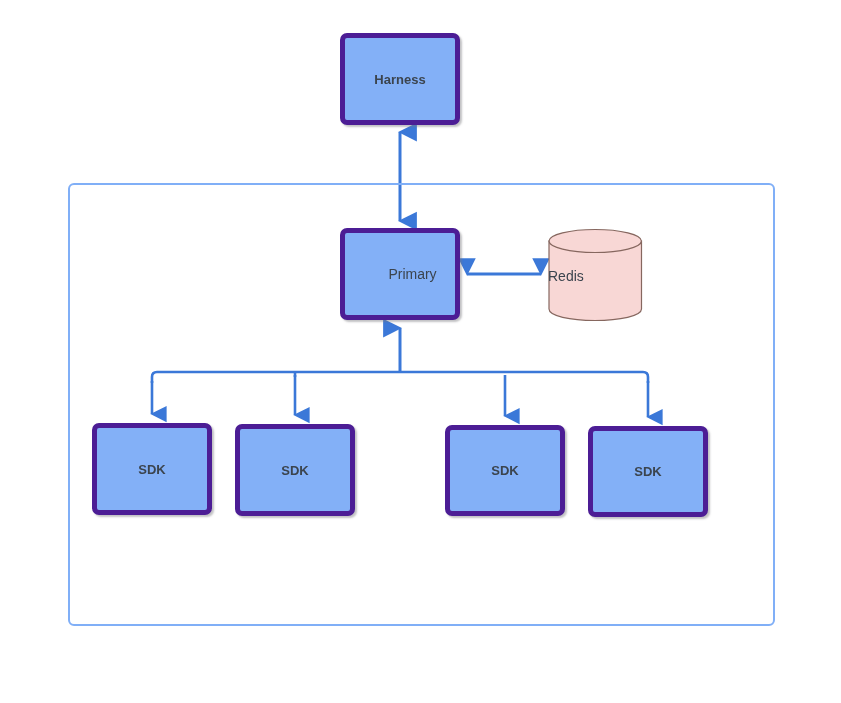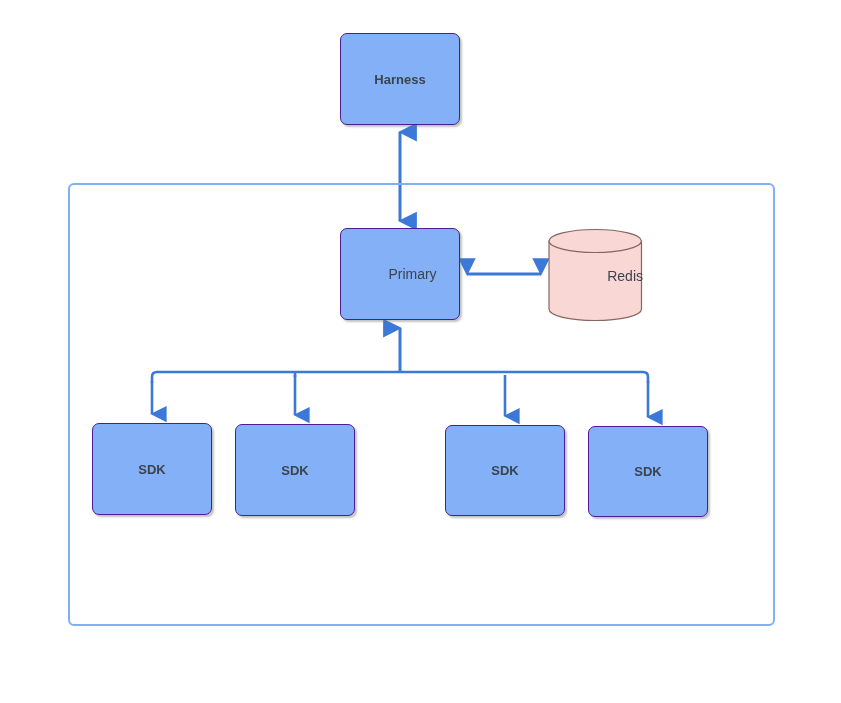--- a/index.html
+++ b/index.html
@@ -30,21 +30,21 @@
   .node {
     position: absolute;
     box-sizing: border-box;
     display: flex;
     align-items: center;
     justify-content: center;
     text-align: center;
   }
   .box {
     background: #83b0f7;
-    border: 1px solid #4c1d95;
+    border: 5px solid #4c1d95;
     border-radius: 7px;
     box-shadow: 2px 2px 2px rgba(120,120,125,0.45);
     color: #3b444e;
     font-size: 13px;
   }
   .box-bold {
     font-weight: bold;
   }
   .box-regular {
     font-weight: normal;
@@ -66,21 +66,21 @@
     text-align: center;
     white-space: nowrap;
   }
   .cyl-wrap {
     position: absolute;
   }
   .cyl-text {
     position: absolute;
     left: 0;
     width: 100%;
-    text-align: right;
+    text-align: left;
     color: #3b444e;
     font-size: 14px;
     font-weight: normal;
   }
 </style>
 </head>
 <body>
 
 <div id="canvas">
 

